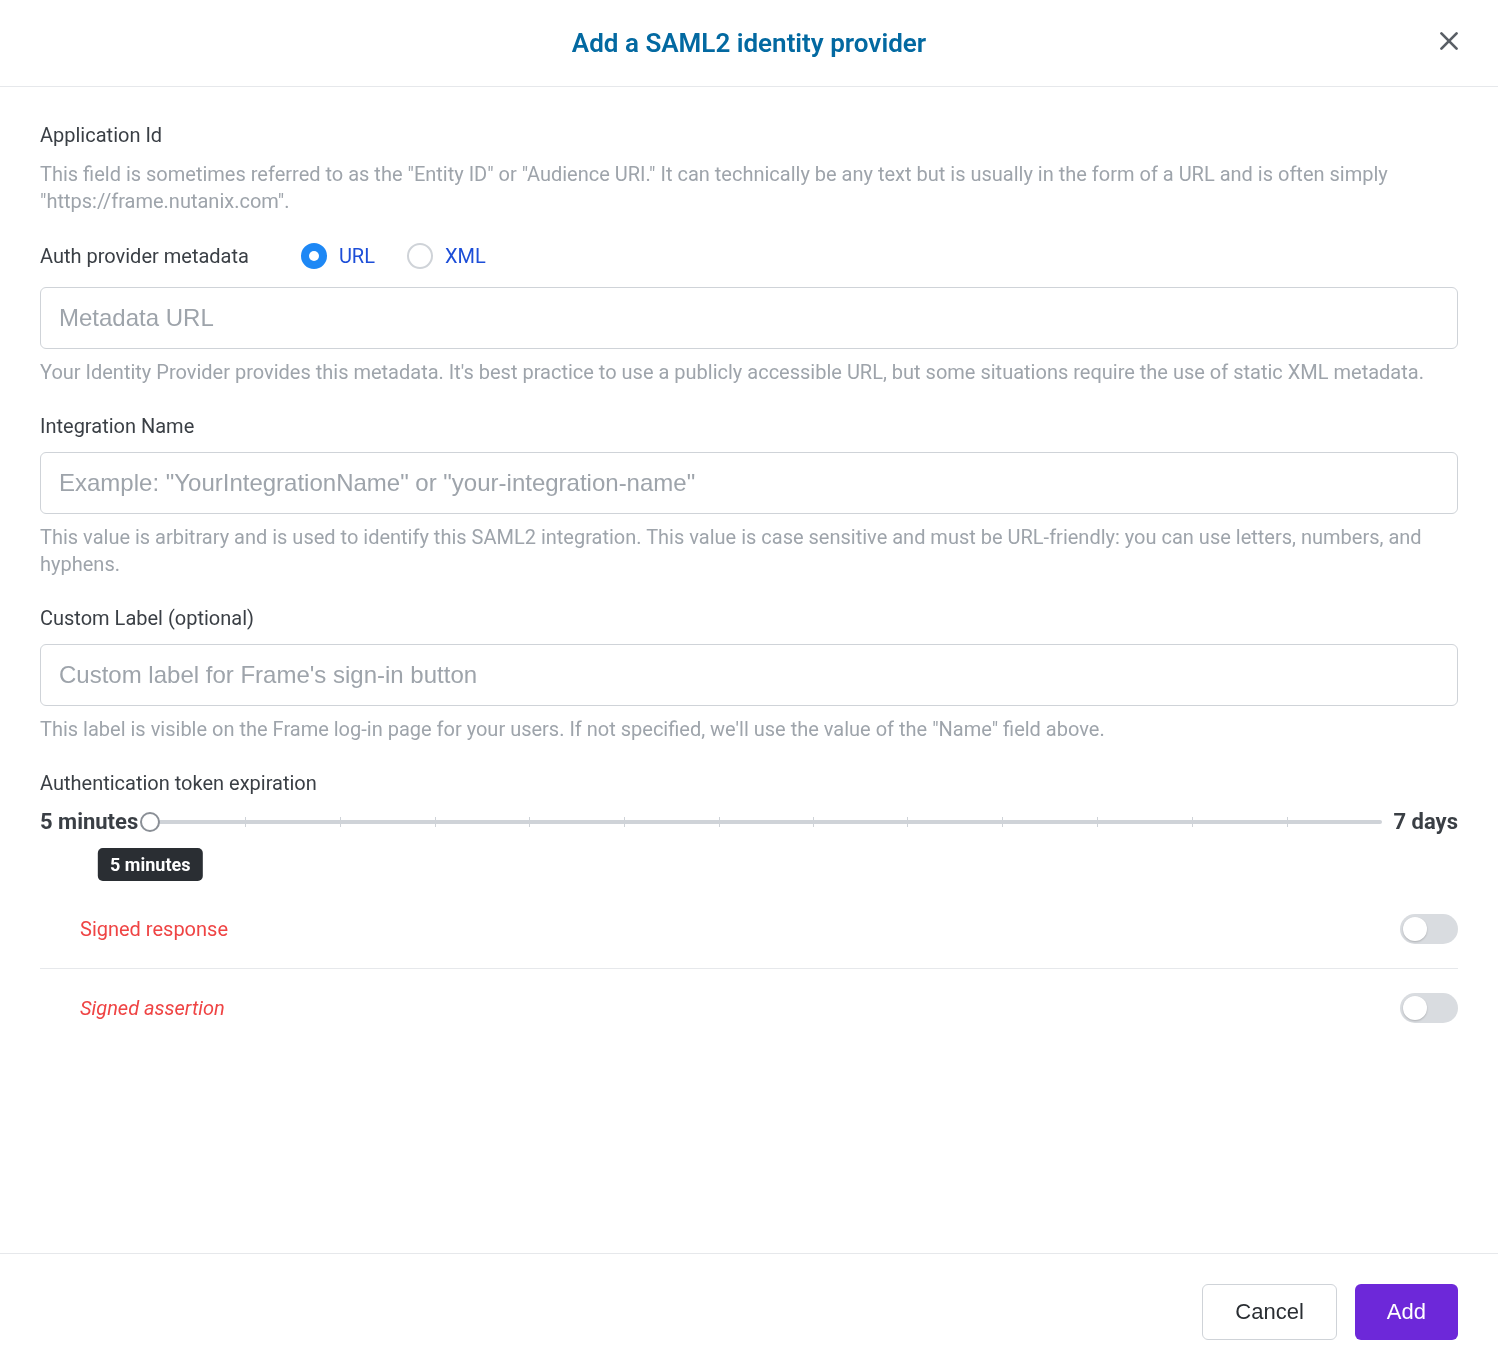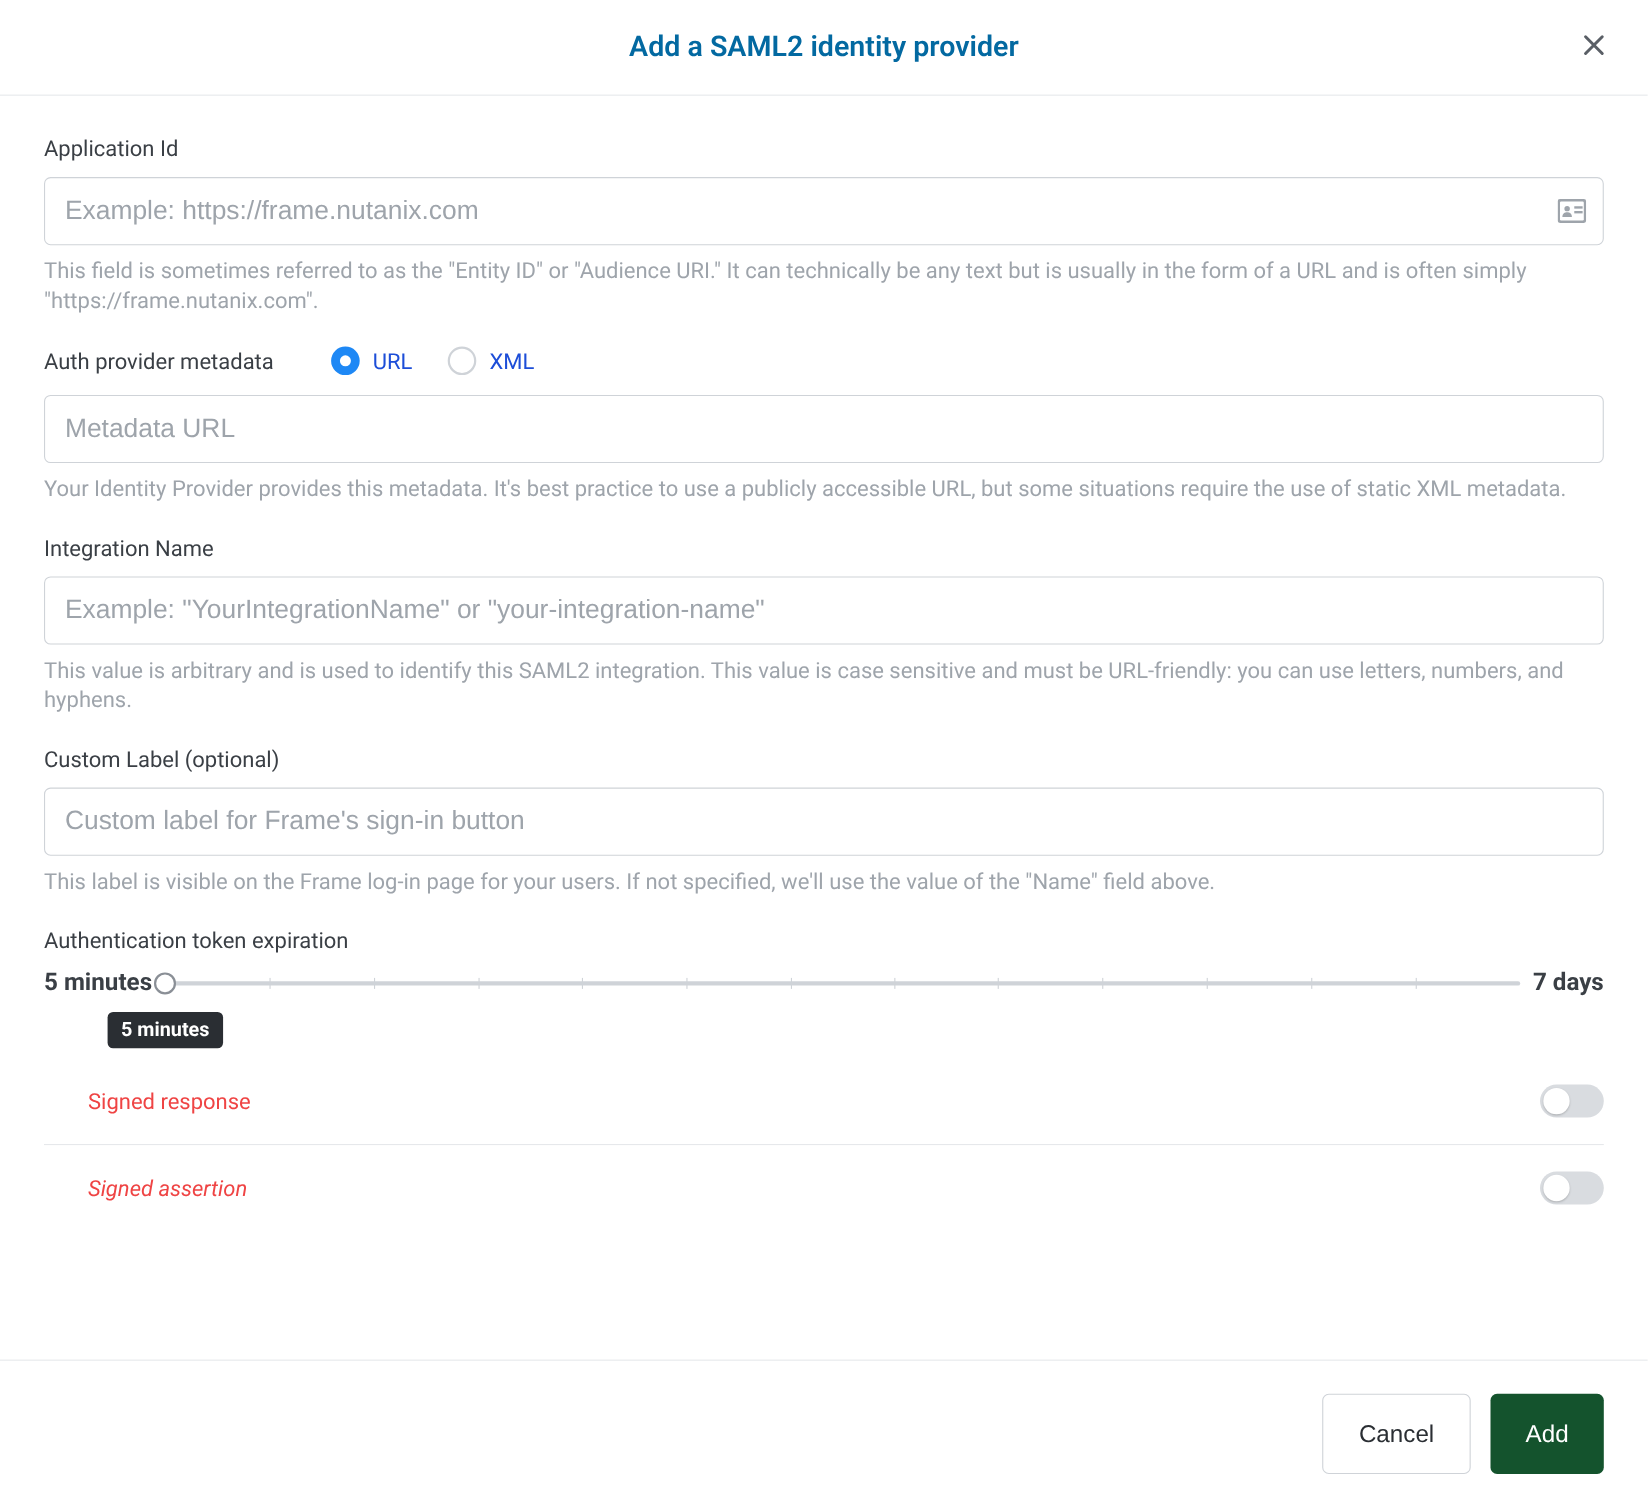--- a/index.html
+++ b/index.html
@@ -226,36 +226,36 @@
       box-shadow: 0 1px 2px rgba(0,0,0,0.2);
     }
     .modal-footer {
       border-top: 1px solid #e6e8eb;
       padding: 30px 40px;
       display: flex;
       justify-content: flex-end;
       gap: 18px;
     }
     .btn {
-      height: 73px;
+      height: 56px;
       padding: 0 32px;
       border-radius: 6px;
       font-size: 22px;
       cursor: pointer;
       display: flex;
       align-items: center;
       justify-content: center;
     }
     .btn-cancel {
       background: #fff;
       border: 1px solid #cfd3d8;
       color: #2a2e33;
     }
     .btn-add {
-      background: #14532d;
+      background: #6d28d9;
       border: none;
       color: #fff;
       font-weight: 500;
       min-width: 100px;
     }
   </style>
 </head>
 <body>
 
 <div class="modal">
@@ -267,33 +267,20 @@
         <line x1="5" y1="5" x2="19" y2="19"></line>
         <line x1="19" y1="5" x2="5" y2="19"></line>
       </svg>
     </div>
   </div>
 
   <div class="modal-body">
 
     <div class="field-group">
       <label class="field-label">Application Id</label>
-      <div class="input-wrapper">
-        <input type="text" class="text-input" placeholder="Example: https://frame.nutanix.com" style="">
-        <span class="id-icon">
-          <svg viewBox="0 0 24 20" fill="currentColor">
-            <rect x="0" y="0" width="24" height="20" rx="2" fill="currentColor"></rect>
-            <rect x="2" y="2" width="20" height="16" rx="1" fill="#fff"></rect>
-            <circle cx="8" cy="8" r="2.3" fill="currentColor"></circle>
-            <path d="M4 15 C4 12 6 11 8 11 C10 11 12 12 12 15 Z" fill="currentColor"></path>
-            <rect x="14" y="6" width="7" height="2" fill="currentColor"></rect>
-            <rect x="14" y="10" width="7" height="2" fill="currentColor"></rect>
-          </svg>
-        </span>
-      </div>
       <div class="hint-text">This field is sometimes referred to as the "Entity ID" or "Audience URI." It can technically be any text but is usually in the form of a URL and is often simply "https://frame.nutanix.com".</div>
     </div>
 
     <div class="field-group">
       <div class="radio-row">
         <span class="radio-label">Auth provider metadata</span>
         <div class="radio-option">
           <span class="radio checked"></span>
           <span class="radio-text">URL</span>
         </div>

